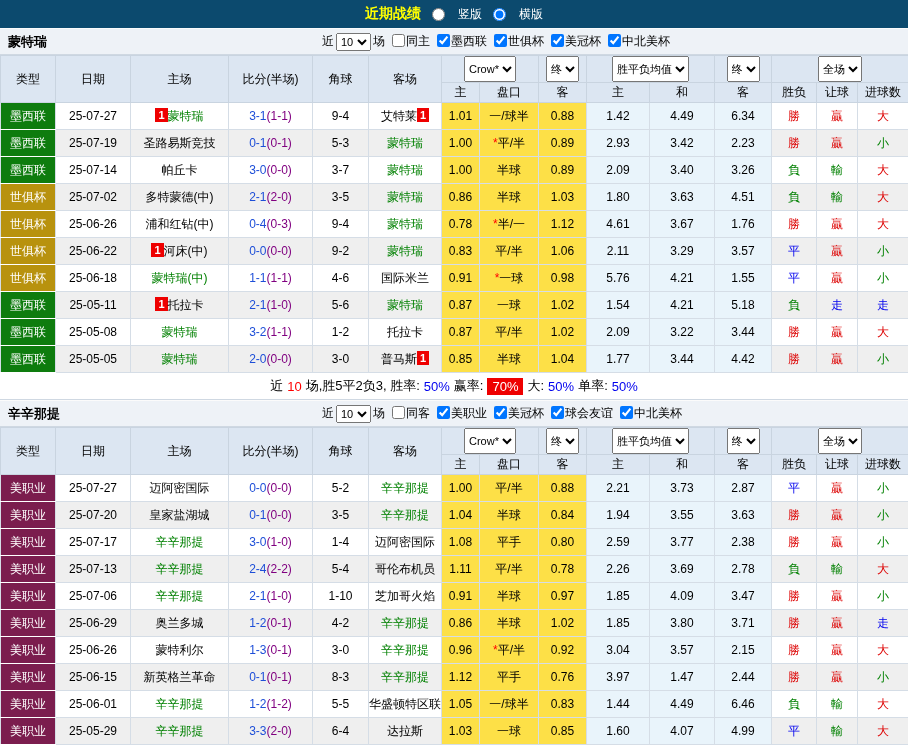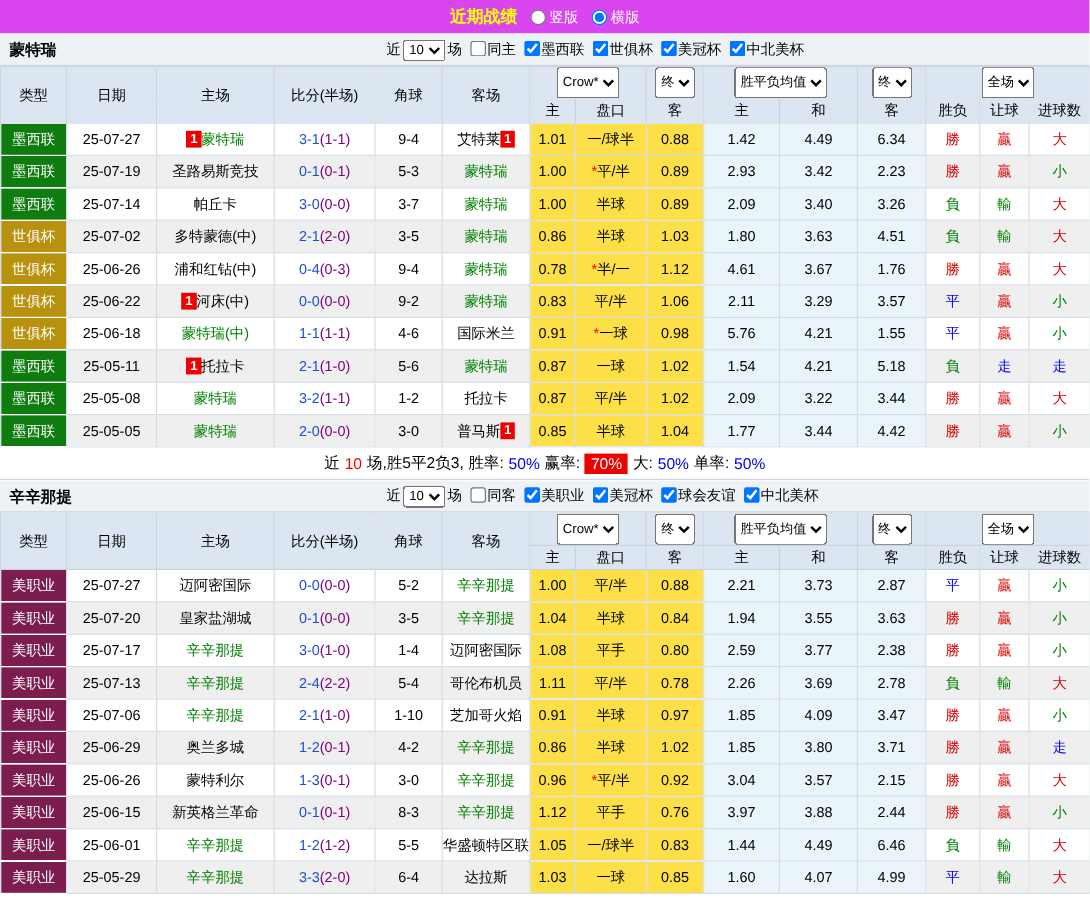--- a/index.html
+++ b/index.html
@@ -7,28 +7,28 @@
   body {
     width: 908px;
     font-family: "Liberation Sans", sans-serif;
     font-size: 12px;
     background: #fff;
     color: #000;
   }
   
   .topbar {
     height: 28px;
-    background: #d946ef;
+    background: #0c4a6e;
     display: flex;
     align-items: center;
     justify-content: center;
     gap: 5px;
   }
   .topbar .title { color: #ffff00; font-weight: bold; font-size: 14px; }
-  .topbar label { color: #fff; font-size: 12px; display:flex; align-items:center; gap:3px; }
+  .topbar label { color: #fff; font-size: 12px; display:flex; align-items:center; gap:13px; }
   .topbar input { margin: 0 0 0 6px; }
 
   
   .section-head {
     position: relative;
     height: 27px;
     background: #eef2f7;
     border-top: 1px solid #fbfbfb;
     border-bottom: 1px solid #cfd8e2;
     display: flex;
@@ -549,21 +549,21 @@
             <td class="type t-maroon">美职业</td>
             <td class="plain">25-06-15</td>
             <td class="plain"><span>新英格兰革命</span></td>
             <td class="plain"><span class="sf">0-1</span><span class="sh">(0-1)</span></td>
             <td class="plain">8-3</td>
             <td class="plain"><span class="focus-team">辛辛那提</span></td>
             <td class="cream">1.12</td>
             <td class="cream"><span>平手</span></td>
             <td class="cream">0.76</td>
             <td class="lblue">3.97</td>
-            <td class="lblue">3.88</td>
+            <td class="lblue">1.47</td>
             <td class="lblue">2.44</td>
             <td class="plain res-red">勝</td>
             <td class="plain res-red">贏</td>
             <td class="plain res-green">小</td>
           </tr>
           <tr class="odd">
             <td class="type t-maroon">美职业</td>
             <td class="plain">25-06-01</td>
             <td class="plain"><span class="focus-team">辛辛那提</span></td>
             <td class="plain"><span class="sf">1-2</span><span class="sh">(1-2)</span></td>

